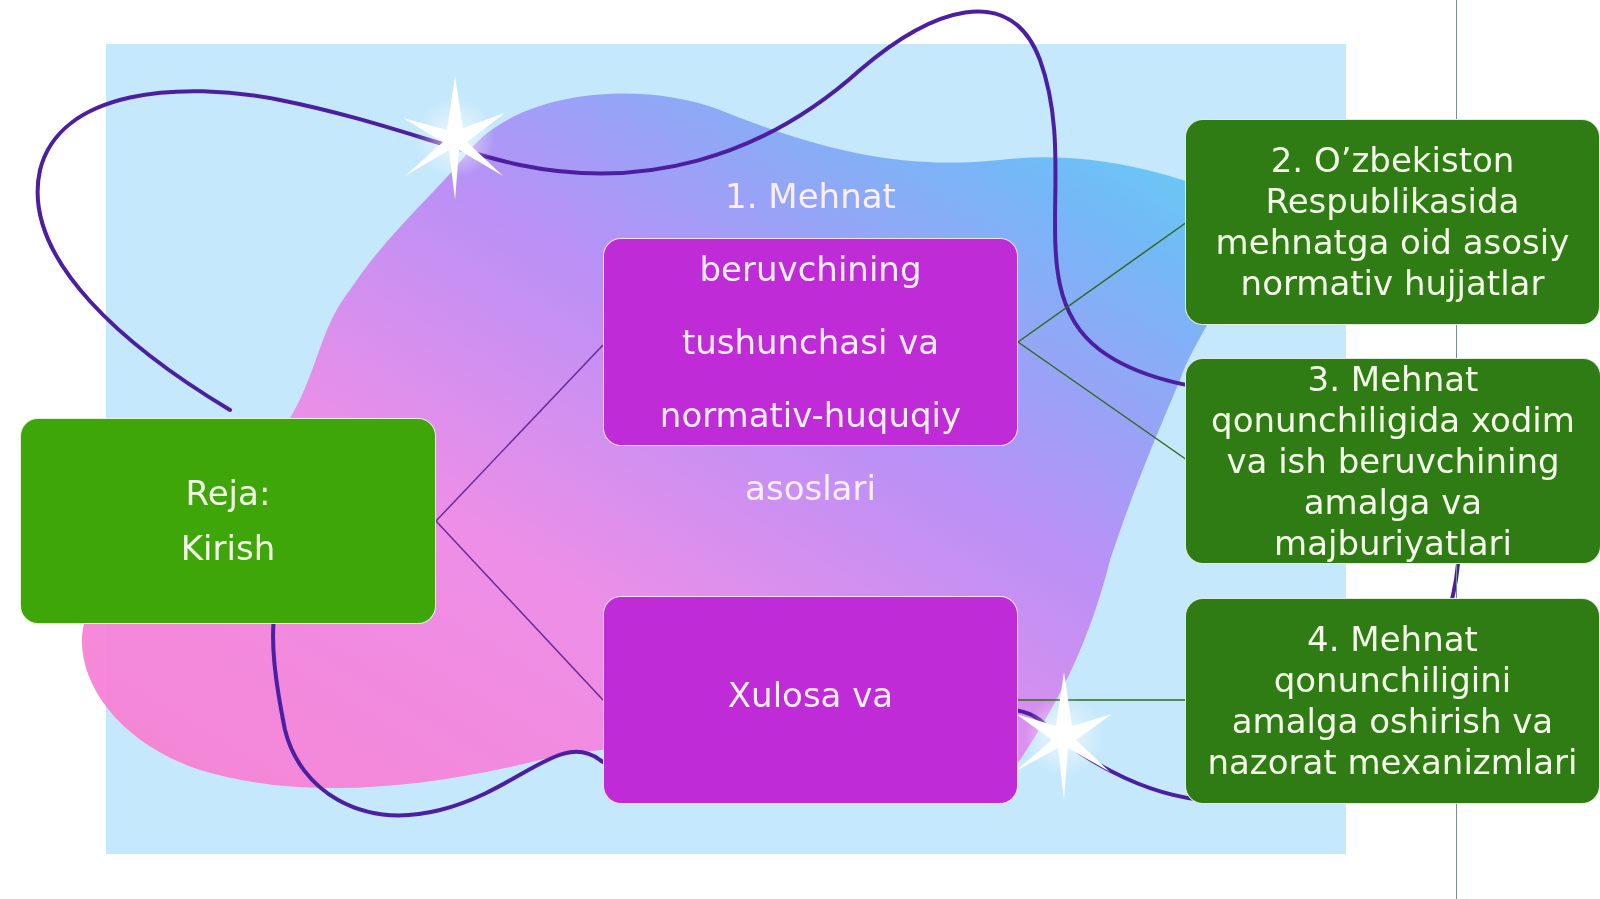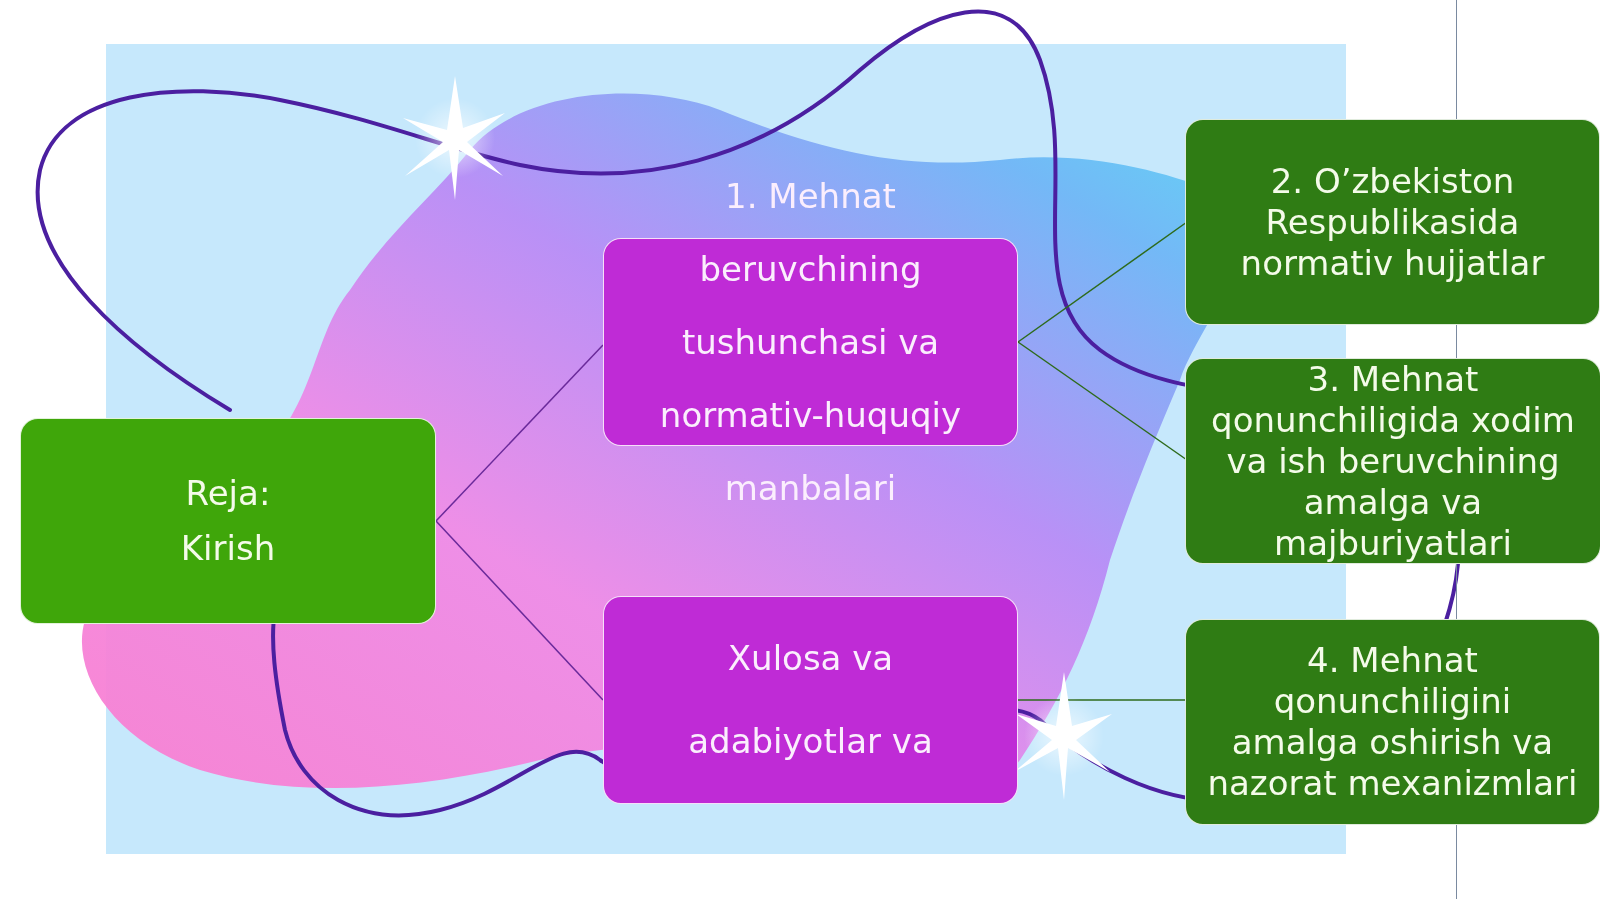--- a/index.html
+++ b/index.html
@@ -76,40 +76,40 @@
 <div class="node root" style="left:20px; top:418px; width:416px; height:206px;">
   <span class="line">Reja:</span>
   <span class="line">Kirish</span>
 </div>
 
 <div class="node mid" style="left:603px; top:238px; width:415px; height:208px;">
   <span class="line">1. Mehnat</span>
   <span class="line">beruvchining</span>
   <span class="line">tushunchasi va</span>
   <span class="line">normativ-huquqiy</span>
-  <span class="line">manbalari</span>
+  <span class="line">asoslari</span>
 </div>
 
 <div class="node mid" style="left:603px; top:596px; width:415px; height:208px;">
   <span class="line" style="margin-bottom:10px;">Xulosa va</span>
-  <span class="line">adabiyotlar va</span>
 </div>
 
 <div class="node leaf" style="left:1185px; top:119px; width:415px; height:206px;">
   <span class="line">2. O’zbekiston</span>
   <span class="line">Respublikasida</span>
+  <span class="line">mehnatga oid asosiy</span>
   <span class="line">normativ hujjatlar</span>
 </div>
 
 <div class="node leaf" style="left:1185px; top:358px; width:416px; height:206px;">
   <span class="line">3. Mehnat</span>
   <span class="line">qonunchiligida xodim</span>
   <span class="line">va ish beruvchining</span>
   <span class="line">amalga va</span>
   <span class="line">majburiyatlari</span>
 </div>
 
-<div class="node leaf" style="left:1185px; top:598px; width:415px; height:206px;margin-top:21px;">
+<div class="node leaf" style="left:1185px; top:598px; width:415px; height:206px;">
   <span class="line">4. Mehnat</span>
   <span class="line">qonunchiligini</span>
   <span class="line">amalga oshirish va</span>
   <span class="line">nazorat mexanizmlari</span>
 </div>
 
 </body></html>

